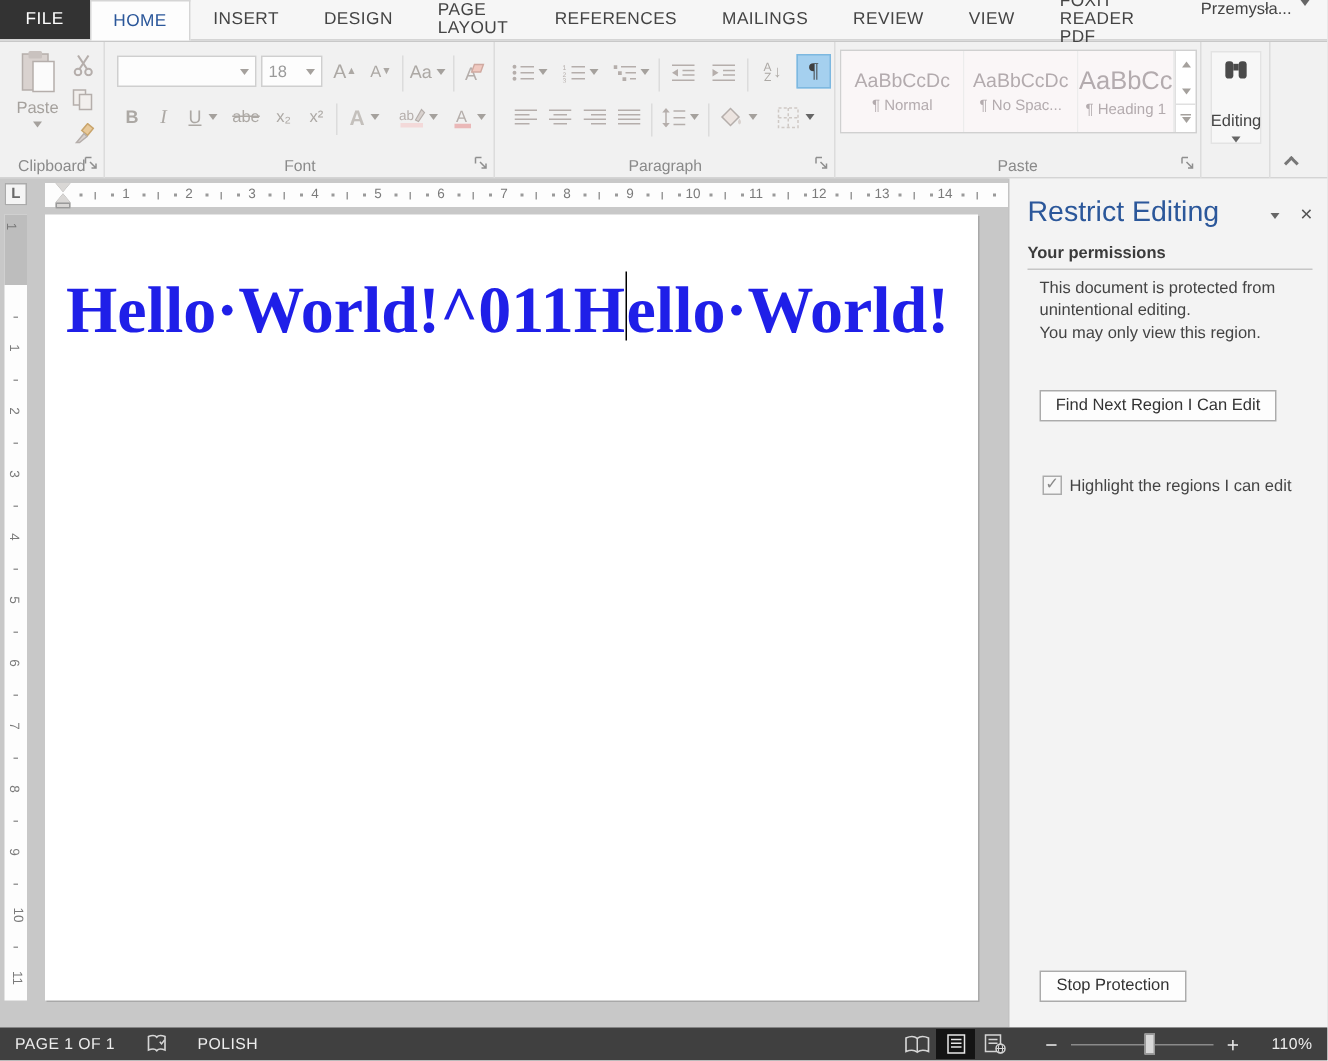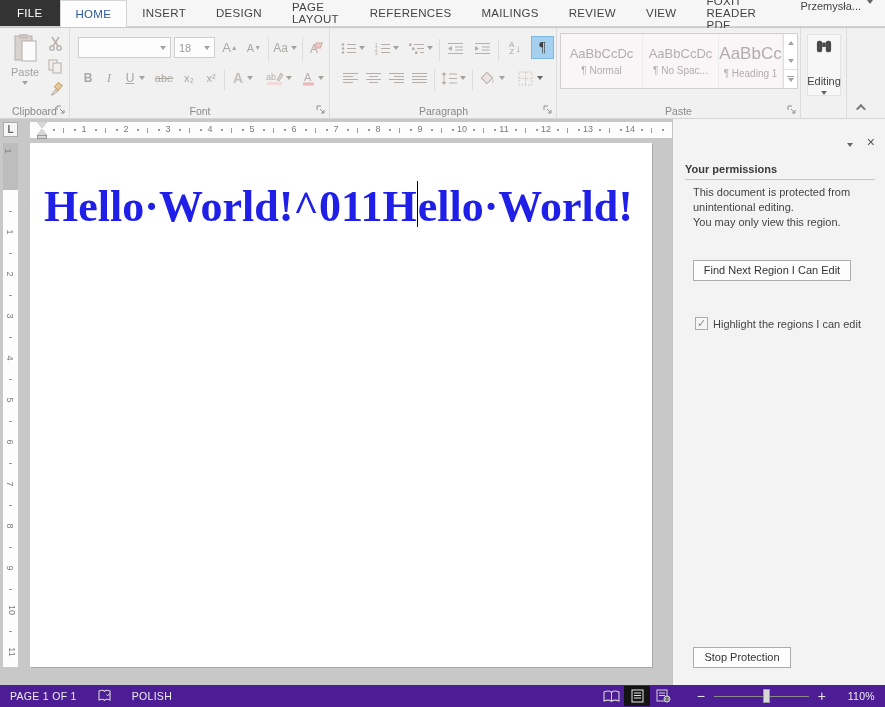--- a/index.html
+++ b/index.html
@@ -70,21 +70,21 @@
   .perm-t1 { position:absolute; left:20px; top:66px; width:175px; color:#444; line-height:1.35; }
   .perm-t2 { position:absolute; left:20px; top:97px; width:180px; color:#444; }
   .pane-btn { position:absolute; left:20px; width:158px; height:21px; background:#fdfdfd; border:1px solid #ababab; font-size:11px; color:#333; font-family:"Liberation Sans", sans-serif; text-align:center; line-height:19px; }
   .btn-find { top:141px; }
   .btn-show { top:171px; }
   .chk-row { position:absolute; left:22px; top:198px; display:flex; align-items:center; gap:5px; color:#444; }
   .chk { width:13px; height:13px; background:#f6f6f6; border:1px solid #ababab; color:#8a8a8a; font-size:11px; line-height:11px; text-align:center; }
   .btn-stop { top:528px; width:98px; }
 
   
-  .status { position:absolute; left:0; top:685px; width:885px; height:22px; background:#4c1d95; color:#ededed; display:flex; font-size:10.5px; letter-spacing:.3px; }
+  .status { position:absolute; left:0; top:685px; width:885px; height:22px; background:#404040; color:#ededed; display:flex; font-size:10.5px; letter-spacing:.3px; }
   .st-left { display:flex; align-items:center; gap:0; }
   .st-page { padding:0 10px; }
   .st-proof { padding:0 10px; display:flex; align-items:center; }
   .st-lang { padding:0 10px; }
   .st-right { margin-left:auto; display:flex; align-items:center; padding-right:10px; }
   .viewbtn { width:26px; height:20px; display:flex; align-items:center; justify-content:center; }
   .viewbtn.active { background:#141414; }
   .zoomminus,.zoomplus { width:22px; text-align:center; font-size:14px; color:#e8e8e8; }
   .zoomtrack { position:relative; width:95px; height:20px; margin:0 2px; }
   .zoomtrack .line { position:absolute; left:0; right:0; top:9.5px; height:1px; background:#8a8a8a; }
@@ -516,20 +516,21 @@
         <span style="position: absolute; left: 6px; width: 3px; height: 1px; background: rgb(154, 154, 154); top: 488px;"></span>
       </div>
     <div class="page">
       <div class="doctext" id="doctext" style="color: rgb(31, 31, 232);">
         <span>Hello·World!^011H</span><span class="caret"></span><span>ello·World!</span>
       </div>
     </div>
   </div>
 
   <div class="pane">
+    <div class="pane-title" id="pane-title" style="color: rgb(43, 87, 154);">Restrict Editing</div>
     <div class="pane-ctl pane-dd"><span class="tri dark"></span></div>
     <div class="pane-ctl pane-x"><span>×</span></div>
     <div class="perm-h">Your permissions</div>
     <div class="perm-t1">This document is protected from unintentional editing.</div>
     <div class="perm-t2">You may only view this region.</div>
     <div class="pane-btn btn-find">Find Next Region I Can Edit</div>
     <div class="chk-row">
       <span class="chk">✓</span>
       <span>Highlight the regions I can edit</span>
     </div>

